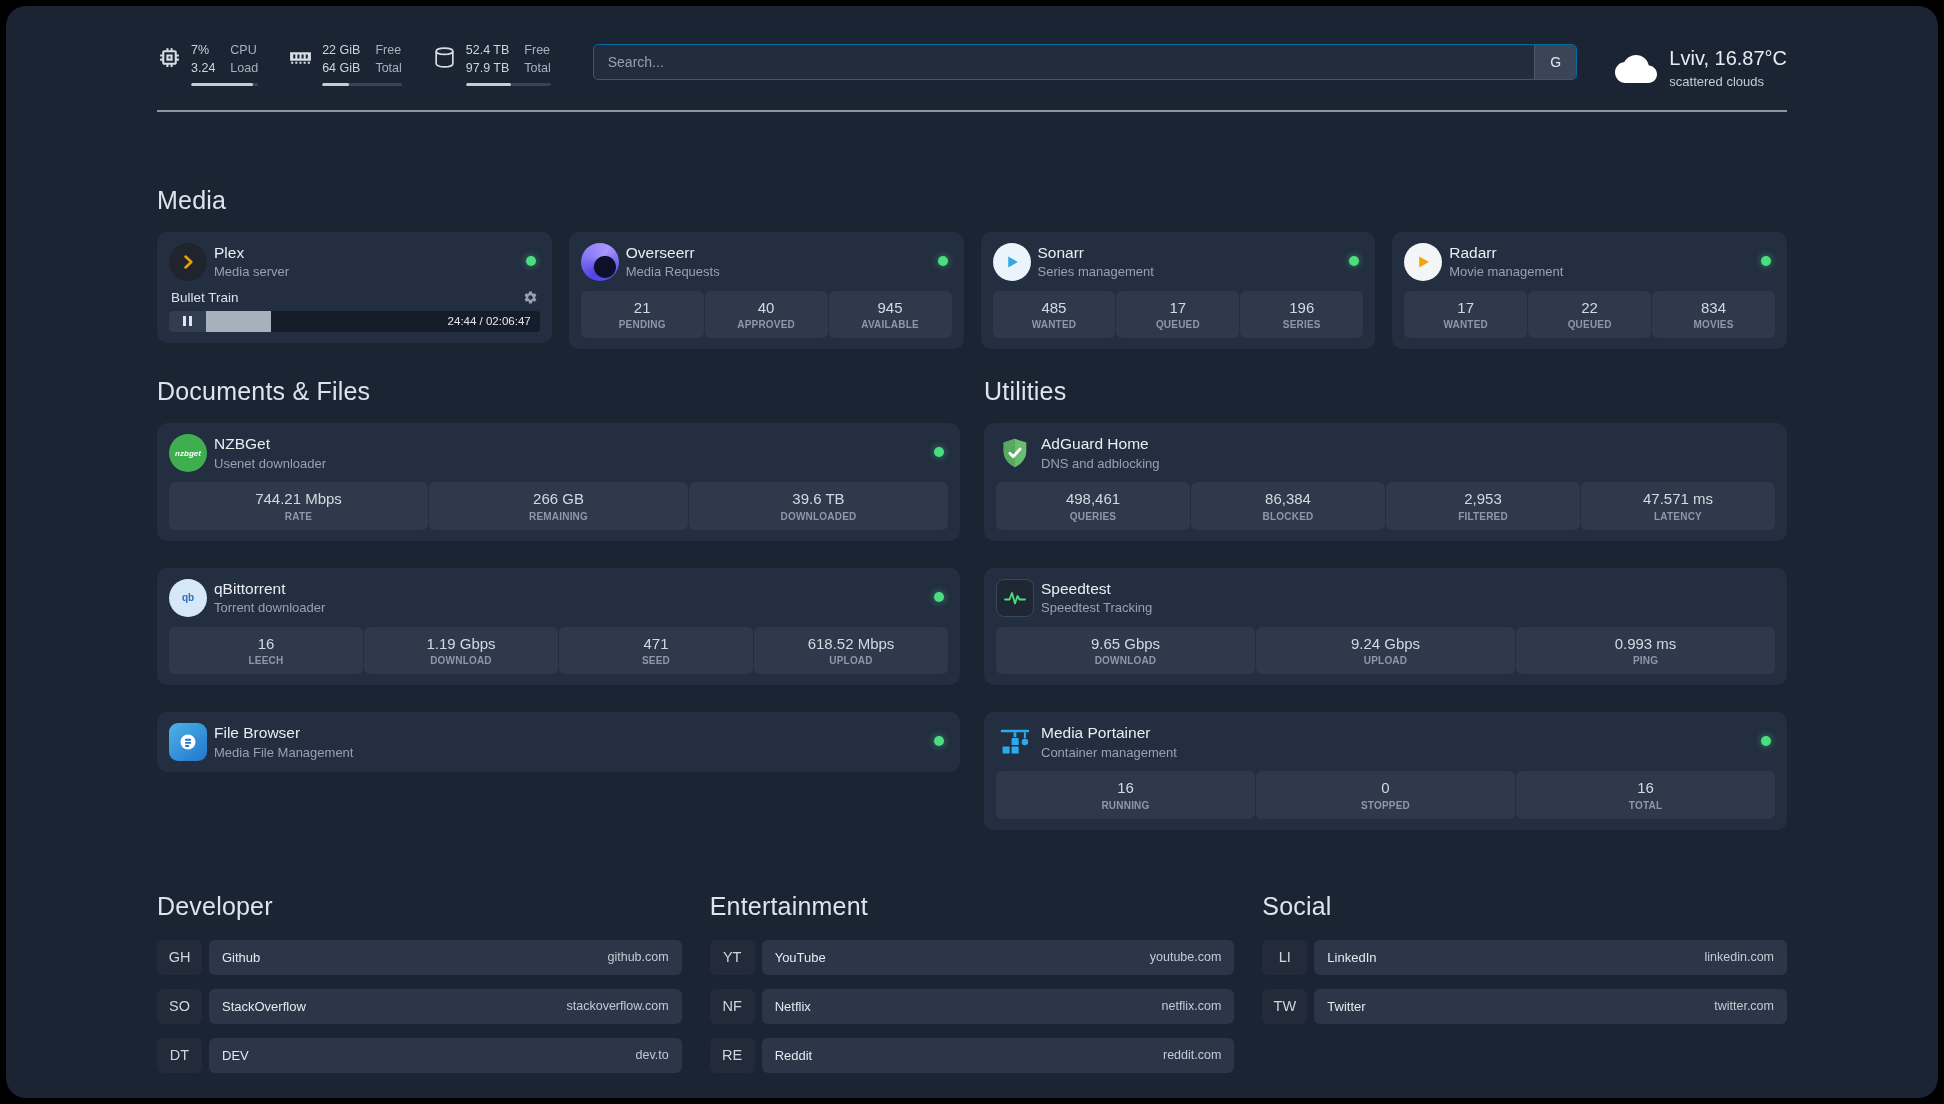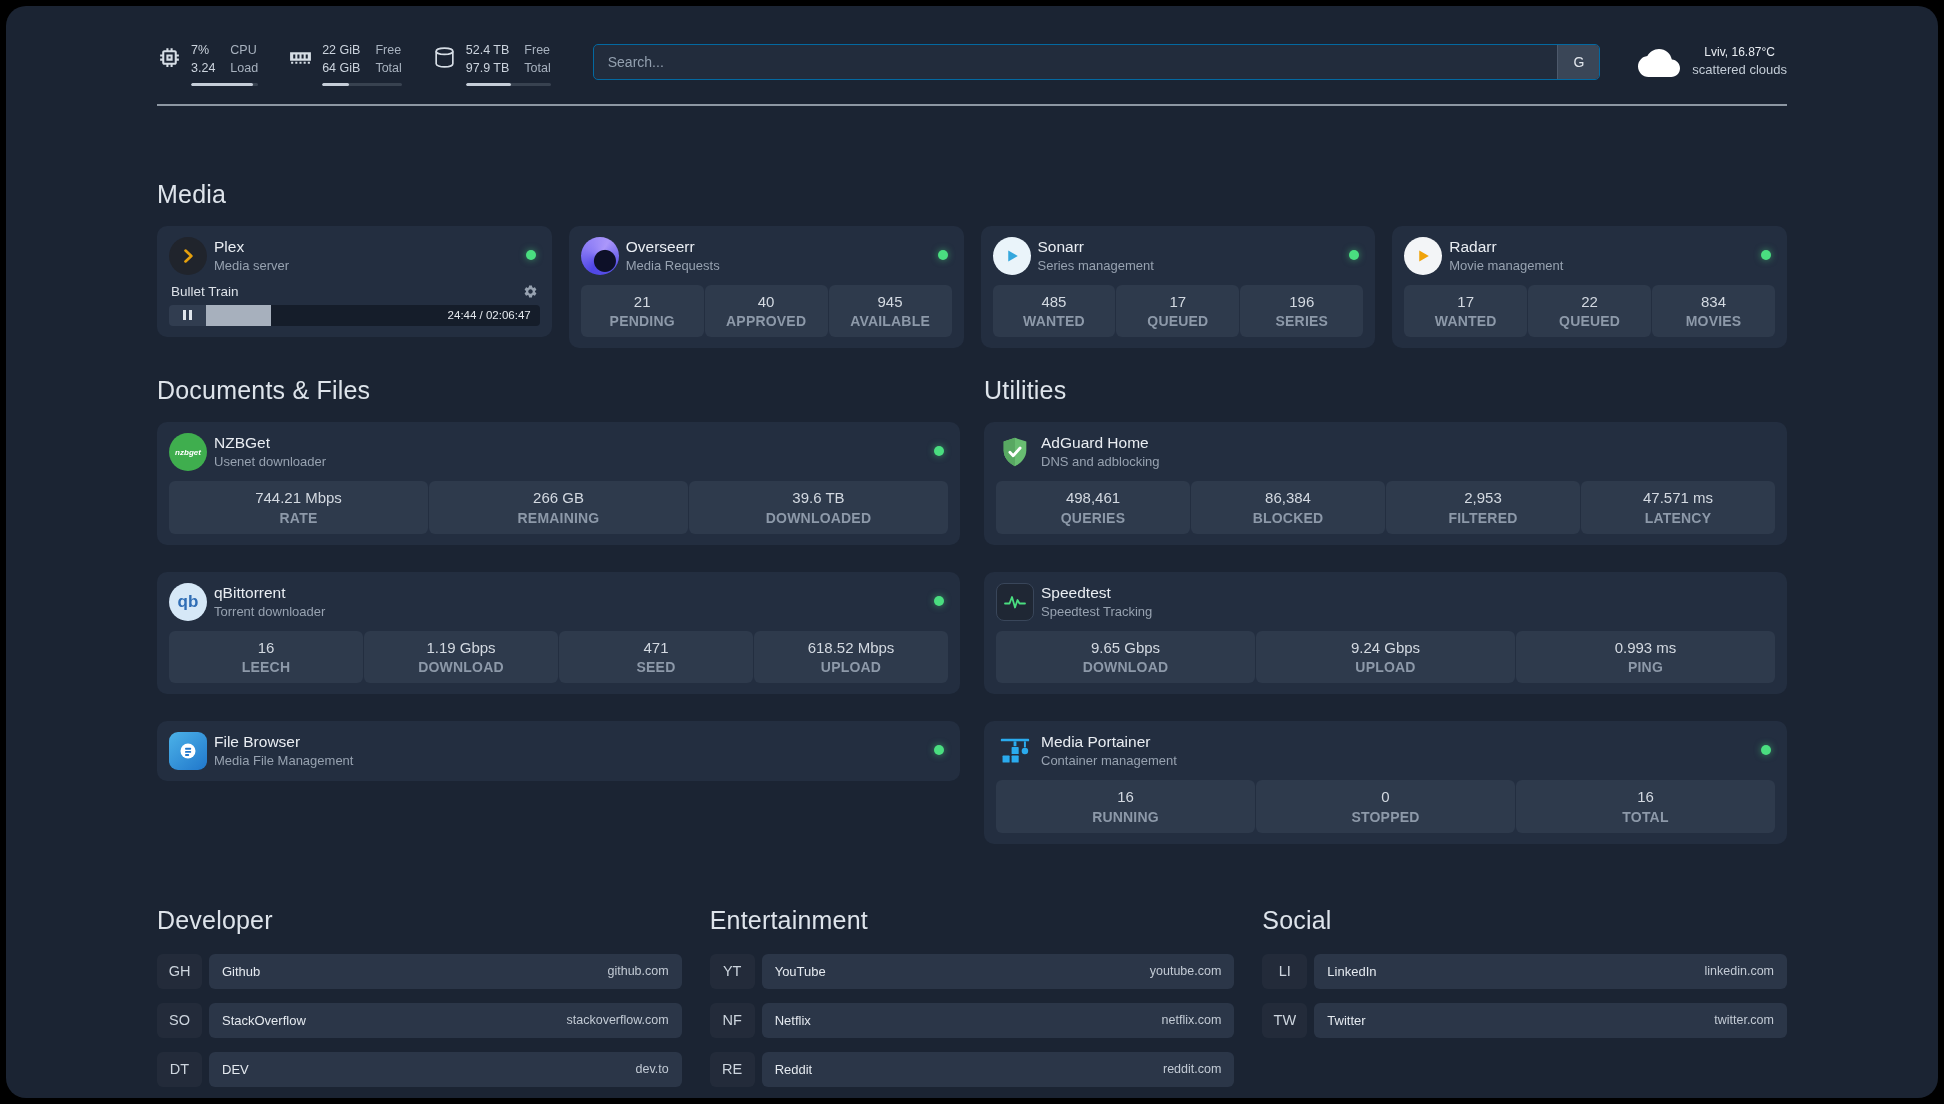--- a/index.html
+++ b/index.html
@@ -37,21 +37,21 @@
     color: #dfe5ec; font-size: 14px; padding: 0 14px; font-family: inherit;
   }
   .search-input::placeholder { color: #93a0af; }
   .search-engine {
     width: 42px; background: #3a4657; border: none; border-left: 1px solid #4d596b;
     color: #e2e7ed; font-size: 14px; cursor: pointer; font-family: inherit;
   }
 
   .weather { display: flex; align-items: center; gap: 12px; margin-top: 2px; }
   .weather-text { display: flex; flex-direction: column; line-height: 1.45; }
-  .weather-loc { font-size: 12px; color: #e8ecf1; text-align: center; }
+  .weather-loc { font-size: 20px; color: #e8ecf1; text-align: center; }
   .weather-cond { font-size: 13px; color: #c3ccd6; }
 
   .divider { border-top: 2px solid rgba(203,213,225,0.65); margin-top: 18px; }
 
   
   .section-title { font-size: 25px; font-weight: 400; color: #dee4eb; letter-spacing: 0.2px; }
   .media-section { margin-top: 74px; }
   .media-section .section-title { margin-bottom: 17px; }
   .grid4 { display: grid; grid-template-columns: repeat(4, 1fr); gap: 17px; align-items: start; }
 
@@ -63,21 +63,21 @@
   }
   .svc-name { font-size: 15.5px; color: #e9edf2; line-height: 1.25; }
   .svc-sub { font-size: 13px; color: #97a2b0; line-height: 1.35; margin-top: 1px; }
   .dot {
     position: absolute; top: 24px; right: 16px; width: 10px; height: 10px;
     border-radius: 50%; background: #4ade80; box-shadow: 0 0 7px rgba(74,222,128,0.55);
   }
   .stats { display: flex; gap: 1px; margin-top: 10px; align-items: center; }
   .stat { flex: 1; background: #2e3a4c; border-radius: 6px; text-align: center; padding: 7px 4px 8px; }
   .stat-v { font-size: 15px; color: #d3d9e1; line-height: 1.3; }
-  .stat-l { font-size: 14px; font-weight: 700; color: #8d99a9; margin-top: 2px; letter-spacing: 0.2px; }
+  .stat-l { font-size: 10px; font-weight: 700; color: #8d99a9; margin-top: 2px; letter-spacing: 0.2px; }
 
   
   .np { margin-top: 9px; }
   .np-top { display: flex; justify-content: space-between; align-items: center; font-size: 13.5px; color: #dbe0e7; padding: 0 2px; }
   .gear { display: flex; cursor: pointer; }
   .np-bar { display: flex; margin-top: 6px; height: 21px; }
   .pause {
     width: 37px; background: #313d50; border: none; border-radius: 4px 0 0 4px;
     display: flex; align-items: center; justify-content: center; gap: 3px; cursor: pointer; flex: none;
   }
@@ -96,21 +96,21 @@
   .overseerr-ic {
     background:
       radial-gradient(circle at 63% 63%, #0d1028 0 31%, rgba(13,16,40,0) 34%),
       conic-gradient(from 210deg, #4f46e5, #8b7cf6, #ab97fb, #5b54e8, #4f46e5);
   }
   .sonarr-ic { background: #eaf4fa; }
   .radarr-ic { background: #f3f5f7; }
   .nzbget-ic { background: #3fae4e; }
   .nzbget-ic span { font-size: 8px; font-weight: 700; font-style: italic; color: #fff; }
   .qb-ic { background: #d6e8f7; }
-  .qb-ic span { font-size: 17px; font-weight: 700; color: #2f6db5; }
+  .qb-ic span { font-size: 10px; font-weight: 700; color: #2f6db5; }
   .fb-ic { border-radius: 9px; background: linear-gradient(140deg, #4cb2e8, #2077cb); }
   .speedtest-ic { border-radius: 8px; background: #1f2734; border: 1px solid #39465a; }
   .plain-ic { background: transparent; border-radius: 0; }
 
   
   .bookmarks { margin-top: 62px; display: grid; grid-template-columns: 1fr 1fr 1fr; gap: 28px; align-items: start; }
   .bm-col .section-title { margin-bottom: 19px; }
   .bm-row { display: flex; align-items: stretch; gap: 7px; height: 35px; margin-bottom: 14px; }
   .bm-abbr {
     width: 45px; display: flex; align-items: center; justify-content: center;

